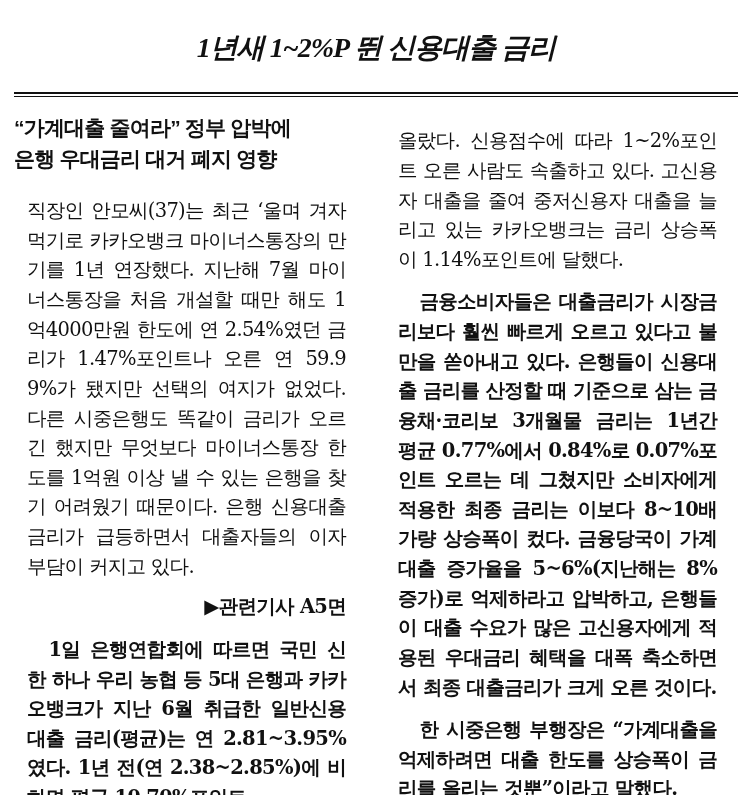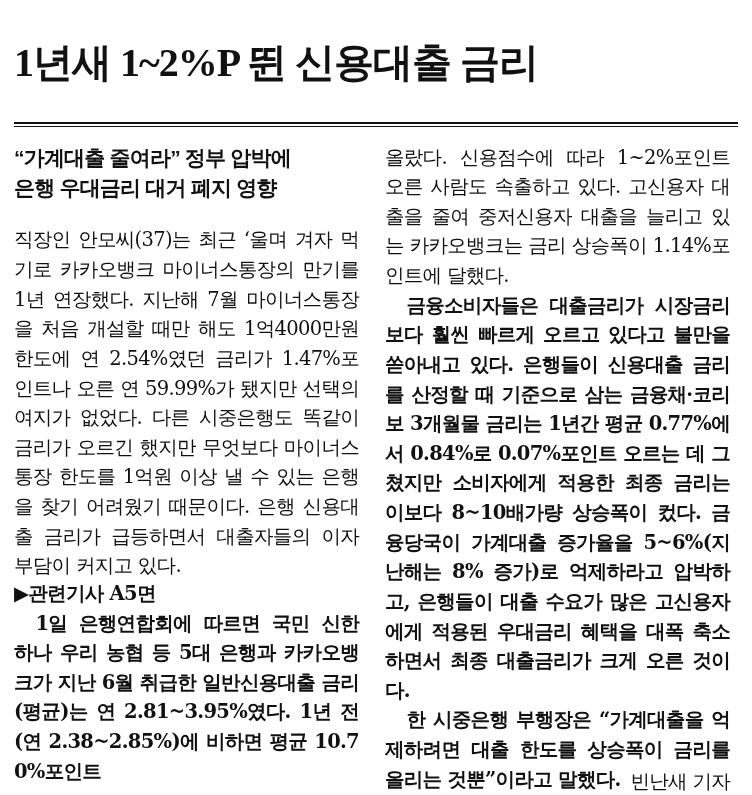--- a/index.html
+++ b/index.html
@@ -17,28 +17,30 @@
   .page {
     position: relative;
     width: 752px;
     height: 795px;
     box-sizing: border-box;
     padding: 0 14px;
   }
 
   
   .headline {
+    text-align: center;
     font-family: "Liberation Serif", "DejaVu Serif", serif;
-    font-size: 40px;
+    font-size: 28px;
     font-weight: bold;
     letter-spacing: -1px;
     line-height: 1.1;
     padding-top: 14px;
     padding-bottom: 10px;
     white-space: nowrap;
+    font-style: italic;
   }
 
   .rule {
     border: 0;
     border-top: 2px solid #111;
     margin: 4px 0 0 0;
   }
   .rule-thin {
     border: 0;
     border-top: 1px solid #111;
@@ -61,21 +63,21 @@
     font-family: Liberation Sans, sans-serif;
     font-size: 21px;
     font-weight: bold;
     line-height: 1.45;
     letter-spacing: -0.8px;
     margin: 0 0 22px 0;
   }
   .subhead div { white-space: nowrap; }
 
   p.body {
-    margin: 0;
+    margin: 13px;
     font-size: 19.5px;
     line-height: 1.52;
     letter-spacing: -0.7px;
     text-align: justify;
     text-justify: inter-character;
     word-break: break-all;
   }
   p.body + p.body {
     margin-top: 0;
   }
@@ -102,21 +104,21 @@
 
   <div class="columns">
 
     <div class="col">
       <div class="subhead">
         <div>“가계대출 줄여라” 정부 압박에</div>
         <div>은행 우대금리 대거 폐지 영향</div>
       </div>
 
       <p class="body">직장인 안모씨(37)는 최근 ‘울며 겨자 먹기로 카카오뱅크 마이너스통장의 만기를 1년 연장했다. 지난해 7월 마이너스통장을 처음 개설할 때만 해도 1억4000만원 한도에 연 2.54%였던 금리가 1.47%포인트나 오른 연 59.99%가 됐지만 선택의 여지가 없었다. 다른 시중은행도 똑같이 금리가 오르긴 했지만 무엇보다 마이너스통장 한도를 1억원 이상 낼 수 있는 은행을 찾기 어려웠기 때문이다. 은행 신용대출 금리가 급등하면서 대출자들의 이자 부담이 커지고 있다.</p>
-      <p class="body" style="margin-top:-2px;">
+      <p class="body" style="text-align:right;margin-top:-2px;">
         <span class="related">▶관련기사 A5면</span>
       </p>
       <p class="body indent">1일 은행연합회에 따르면 국민 신한 하나 우리 농협 등 5대 은행과 카카오뱅크가 지난 6월 취급한 일반신용대출 금리(평균)는 연 2.81~3.95%였다. 1년 전(연 2.38~2.85%)에 비하면 평균 10.70%포인트</p>
     </div>
 
     <div class="col">
       <p class="body">올랐다. 신용점수에 따라 1~2%포인트 오른 사람도 속출하고 있다. 고신용자 대출을 줄여 중저신용자 대출을 늘리고 있는 카카오뱅크는 금리 상승폭이 1.14%포인트에 달했다.</p>
       <p class="body indent">금융소비자들은 대출금리가 시장금리보다 훨씬 빠르게 오르고 있다고 불만을 쏟아내고 있다. 은행들이 신용대출 금리를 산정할 때 기준으로 삼는 금융채·코리보 3개월물 금리는 1년간 평균 0.77%에서 0.84%로 0.07%포인트 오르는 데 그쳤지만 소비자에게 적용한 최종 금리는 이보다 8~10배가량 상승폭이 컸다. 금융당국이 가계대출 증가율을 5~6%(지난해는 8% 증가)로 억제하라고 압박하고, 은행들이 대출 수요가 많은 고신용자에게 적용된 우대금리 혜택을 대폭 축소하면서 최종 대출금리가 크게 오른 것이다.</p>
       <p class="body indent">한 시중은행 부행장은 “가계대출을 억제하려면 대출 한도를 상승폭이 금리를 올리는 것뿐”이라고 말했다.</p>
       <p class="body" style="text-align:right;margin-top:-27px;">

